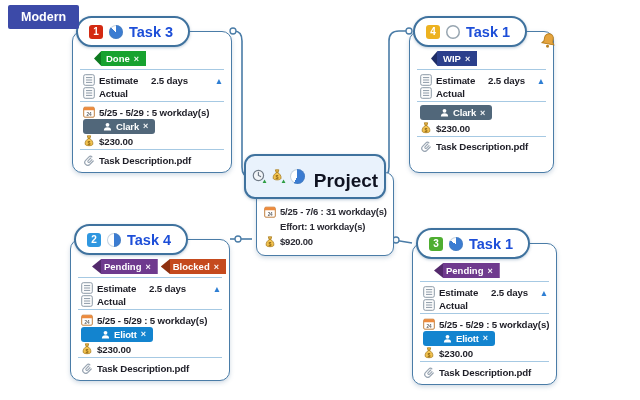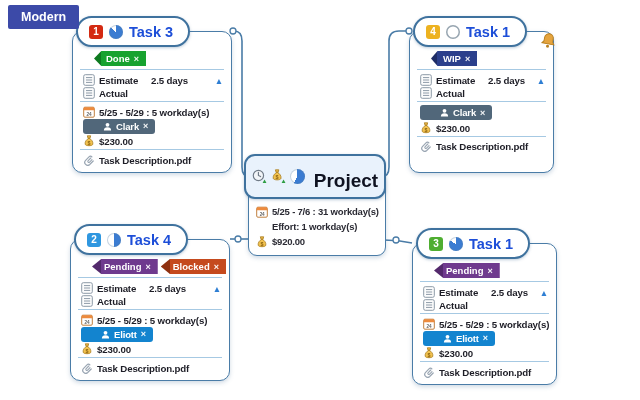--- a/index.html
+++ b/index.html
@@ -41,21 +41,21 @@
   .lbl { width:48px; }
   .arrow { margin-left:auto; color:#2e7ed3; font-size:8.5px; cursor:pointer; }
   .assignee { display:inline-flex; align-items:center; gap:4px; height:15px; padding:0 7px 0 20px;
               border-radius:3px; color:#fff; font-size:9.5px; font-weight:700; cursor:pointer; }
   .ic { width:12px; height:12px; flex:none; }
   .pic { width:9px; height:9px; flex:none; }
   .bell { position:absolute; width:17px; height:17px; left:131px; top:16px; transform:rotate(10deg); z-index:4; }
 
   
   .project { position:absolute; left:244px; top:154px; width:146px; height:104px; z-index:2; }
-  .pcard { position:absolute; left:4px; top:18px; width:138px; height:84px; background:#fff;
+  .pcard { position:absolute; left:12px; top:18px; width:138px; height:84px; background:#fff;
            border:1.4px solid #4a7ca7; border-radius:9px; box-shadow:0 2px 4px rgba(70,110,150,.25);
            padding:31px 0 0 7px; }
   .phead { position:absolute; left:0; top:0; width:142px; height:45px; border:2px solid #3f729e;
            border-radius:11px; display:flex; align-items:center; justify-content:center; gap:4px;
            box-shadow:0 1px 3px rgba(70,110,150,.35); cursor:pointer; }
   .ptitle { font-size:19px; font-weight:700; color:#101321; margin-left:5px;margin-top:8px; }
   .prow { display:flex; align-items:center; gap:4px; height:15px; font-size:9.5px; font-weight:700;
           color:#2a2a33; white-space:nowrap; letter-spacing:-0.2px; }
   .prow.indent { padding-left:16px; }
   .pie-lg { width:15px; height:15px; }

